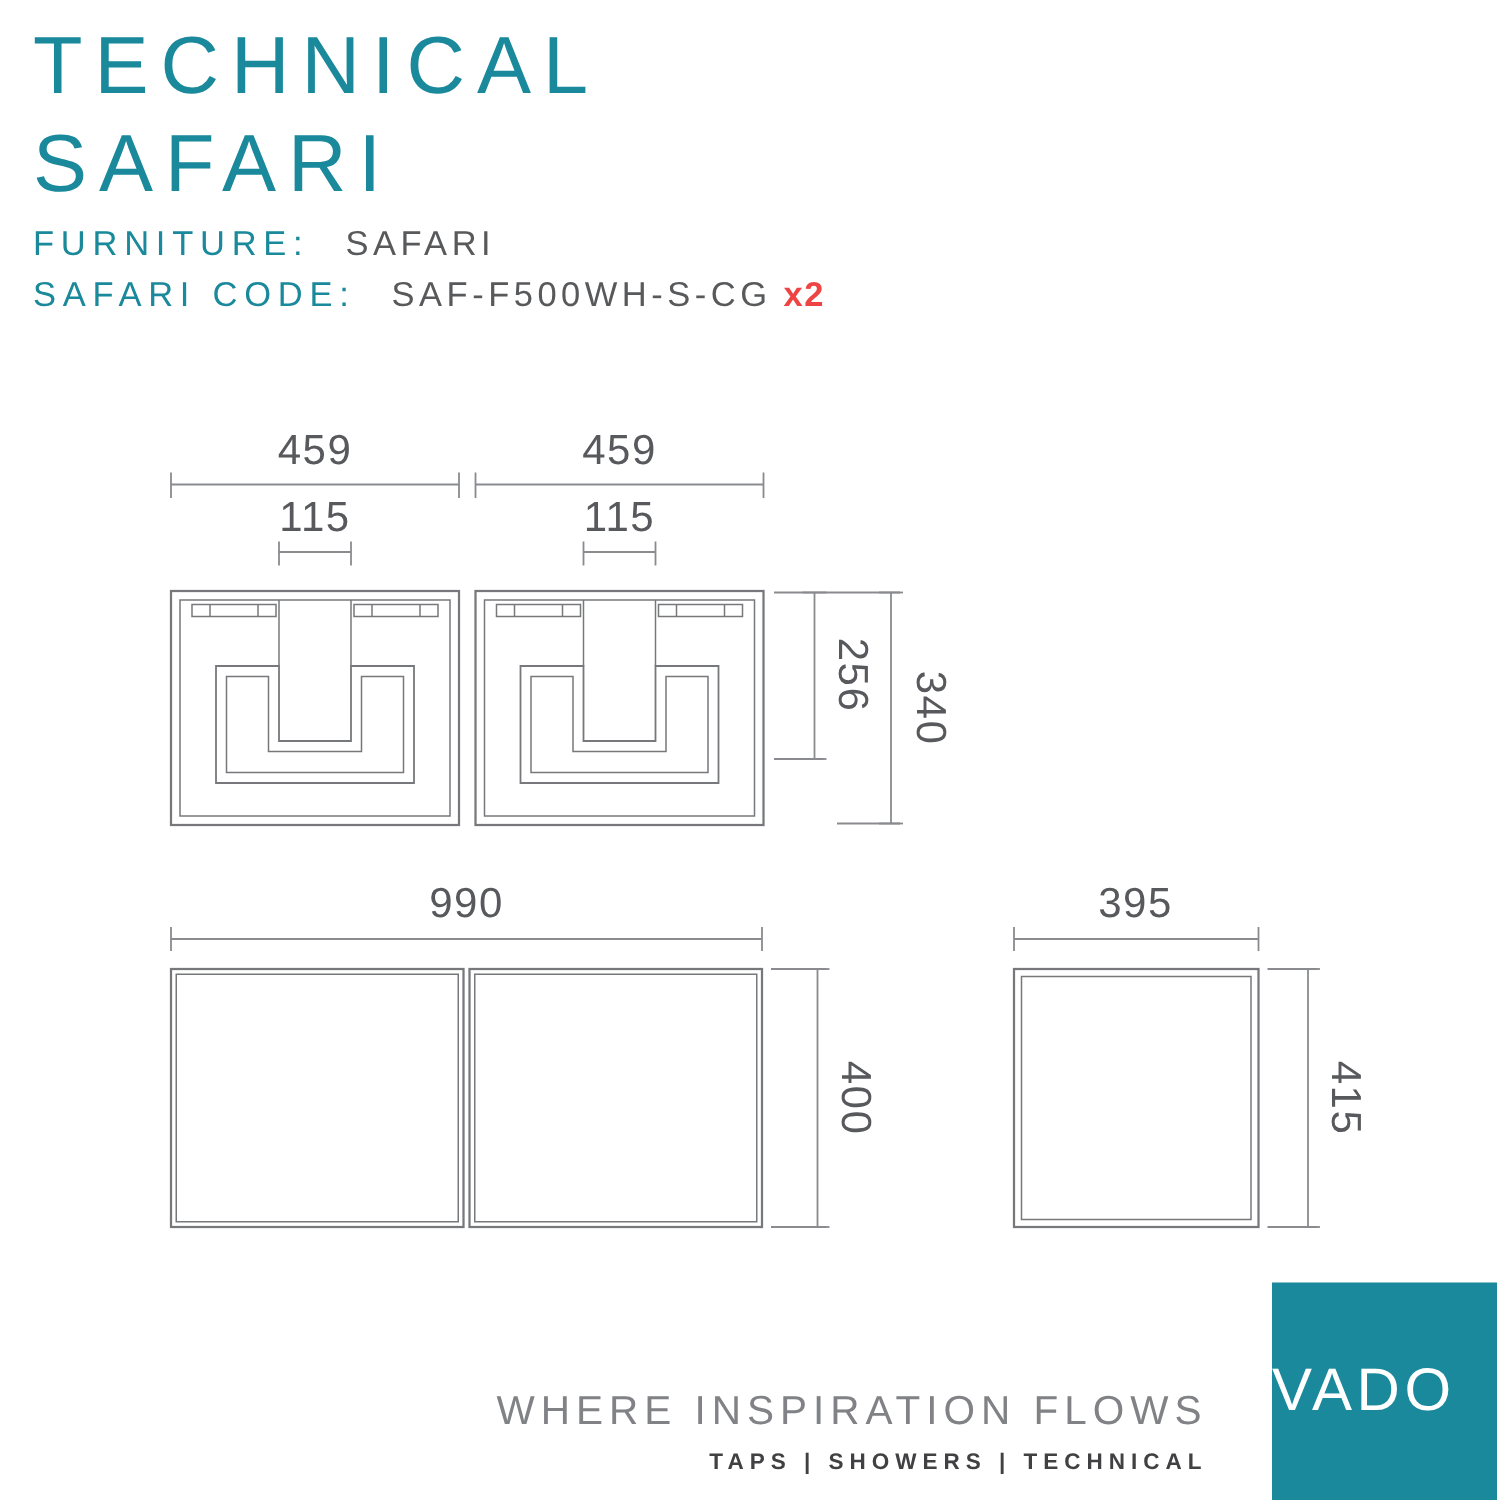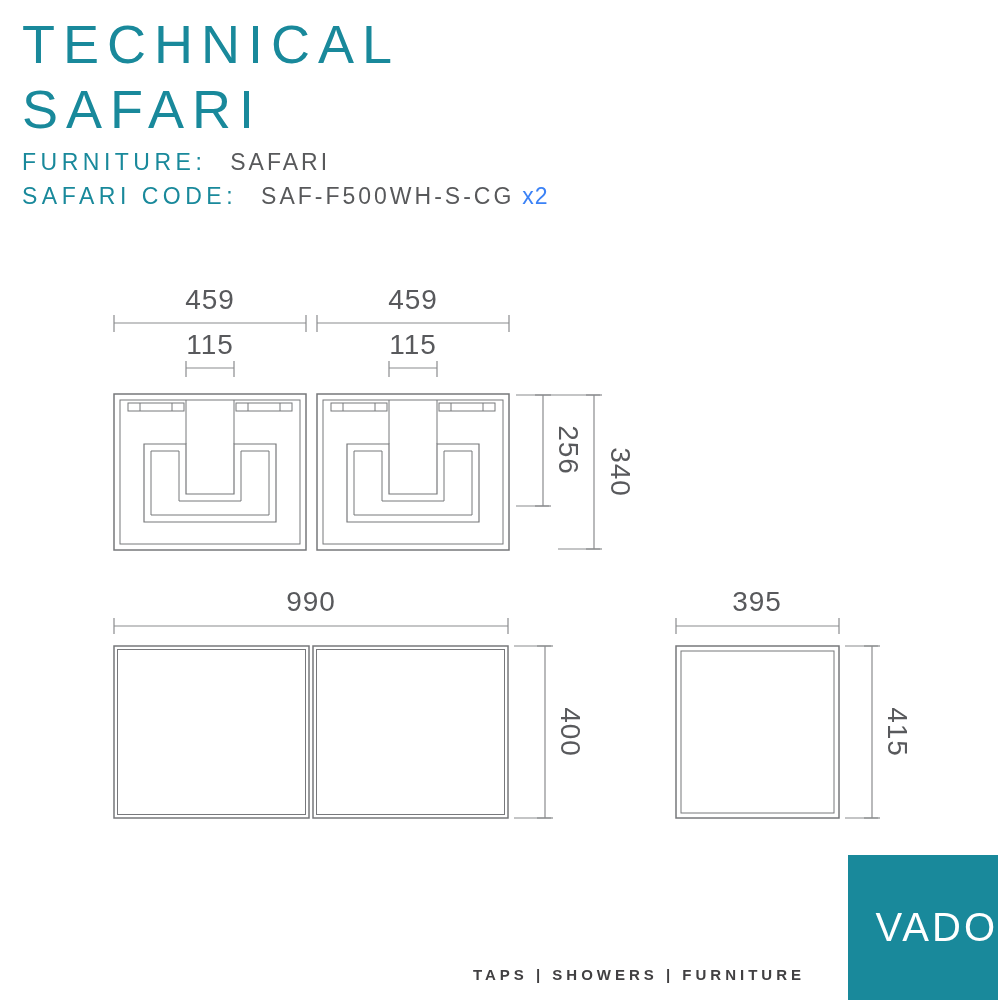--- a/index.html
+++ b/index.html
@@ -10,41 +10,41 @@
   
   .title {
     position: absolute; left: 22px; top: 12px;
     color: #19899b; font-size: 54px; font-weight: 400;
     letter-spacing: 8px; line-height: 1.2;
   }
   .meta { position: absolute; left: 22px; font-size: 23px; letter-spacing: 4.5px; color: #19899b; white-space: nowrap; }
   .meta1 { top: 149px; }
   .meta2 { top: 183px; }
   .meta .value { color: #58595b; margin-left: 24px; letter-spacing: 3px; }
-  .meta .qty { color: #3b82f6; font-weight: normal; margin-left: 8px; letter-spacing: 1px; }
+  .meta .qty { color: #ef4444; font-weight: bold; margin-left: 8px; letter-spacing: 1px; }
 
   
   svg.drawing { position: absolute; left: 0; top: 0; width: 1000px; height: 1000px; }
   svg.drawing text {
     font-family: "Liberation Sans", sans-serif;
     font-size: 28px; fill: #58595c; letter-spacing: 1px; stroke: none;
   }
 
   
   .tagline {
     position: absolute; right: 195px; top: 925px;
     font-size: 27px; letter-spacing: 4px; color: #808285; white-space: nowrap;
   }
   .categories {
     position: absolute; right: 195px; top: 966px;
     font-size: 15px; font-weight: bold; letter-spacing: 4px; color: #414042; white-space: nowrap;
   }
   .logo {
     position: absolute; right: 2px; top: 855px; width: 150px; height: 145px;
-    background: #19899b; display: flex; align-items: center; justify-content: flex-end;
+    background: #19899b; display: flex; align-items: center; justify-content: flex-start;
   }
   .logo span { color: #ffffff; font-size: 40px; letter-spacing: 3px; font-weight: 400; }
 </style>
 </head>
 <body>
 
 <div class="page">
 
   <div class="title">
     <div>TECHNICAL</div>
@@ -154,18 +154,19 @@
       <text x="413" y="354" text-anchor="middle">115</text>
       <text transform="translate(559,450) rotate(90)" text-anchor="middle">256</text>
       <text transform="translate(611,472) rotate(90)" text-anchor="middle">340</text>
       <text x="311" y="611" text-anchor="middle">990</text>
       <text transform="translate(561,732) rotate(90)" text-anchor="middle">400</text>
       <text x="757" y="611" text-anchor="middle">395</text>
       <text transform="translate(888,732) rotate(90)" text-anchor="middle">415</text>
     </g>
   </svg>
 
-  <div class="categories">TAPS  |  SHOWERS  |  FURNITURE</div>
+  <div class="tagline">WHERE INSPIRATION FLOWS</div>
+  <div class="categories">TAPS  |  SHOWERS  |  TECHNICAL</div>
   <div class="logo">
     <span>VADO</span>
   </div>
 
 </div>
 
 </body></html>

